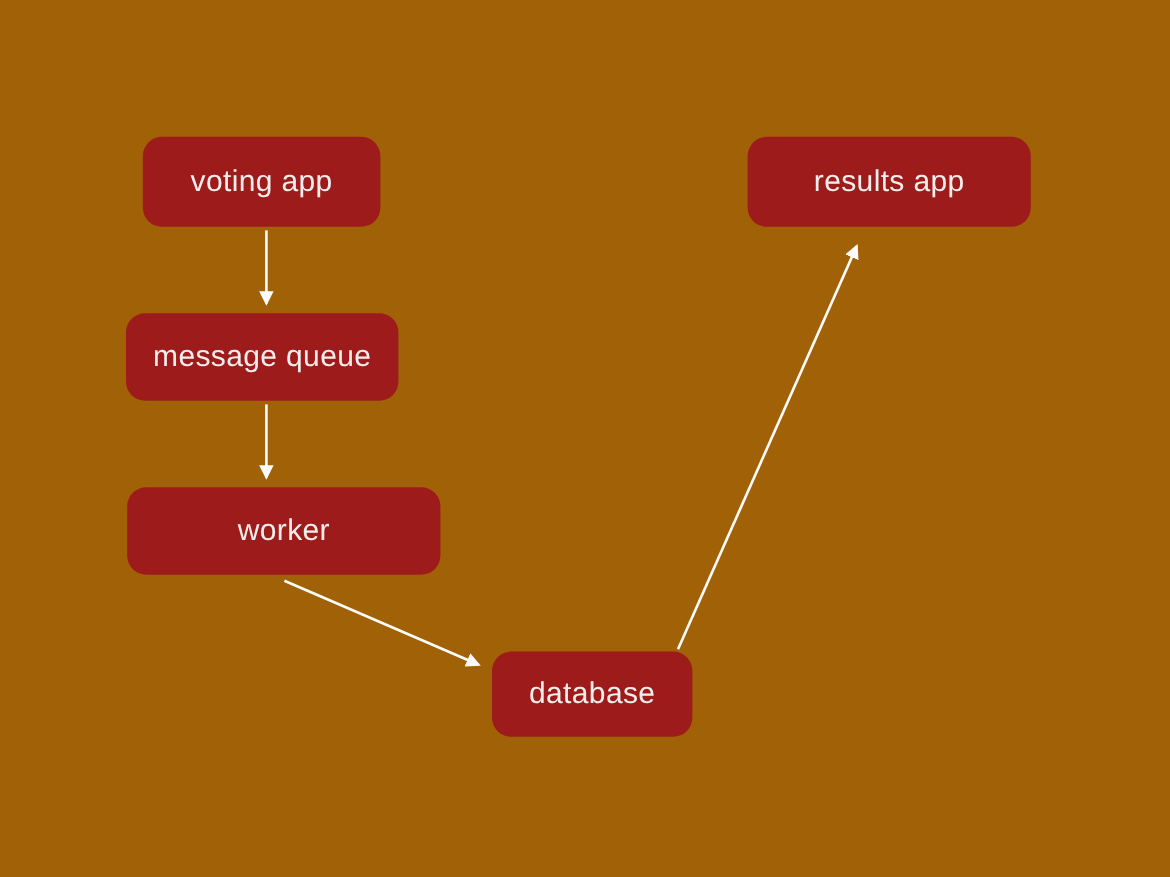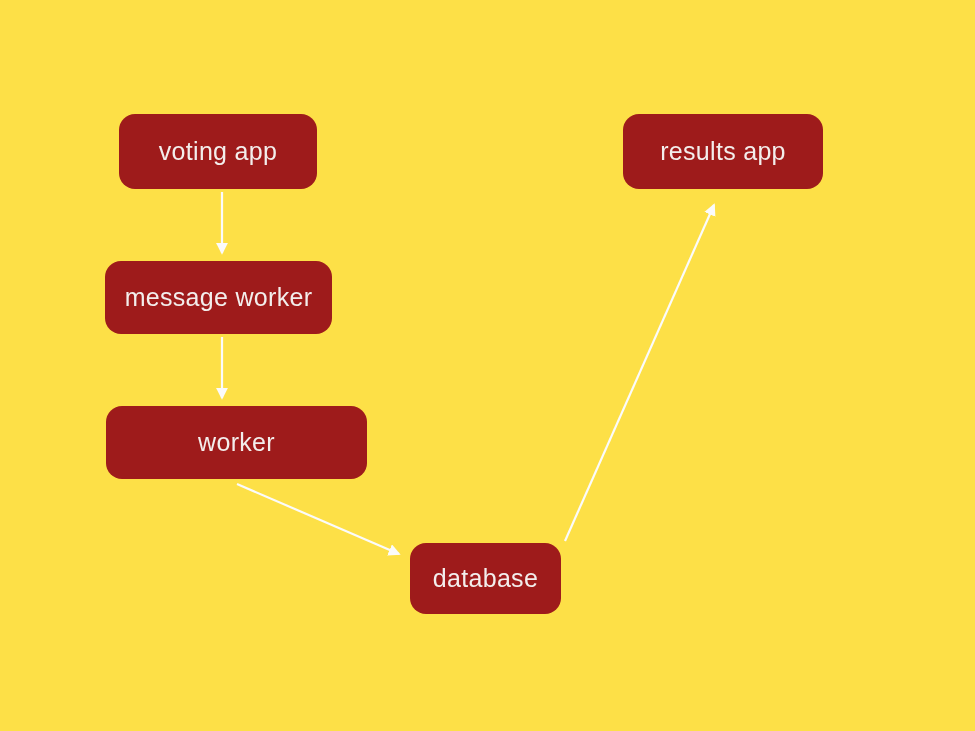--- a/index.html
+++ b/index.html
@@ -4,43 +4,43 @@
 <style>
   html, body {
     margin: 0;
     padding: 0;
     background: #000000;
   }
   .stage {
     position: relative;
     width: 975px;
     height: 731px;
-    background: #fde047;
+    background: #a16207;
     overflow: hidden;
     font-family: "Liberation Sans", "DejaVu Sans", sans-serif;
   }
   .node {
     position: absolute;
     display: flex;
     align-items: center;
     justify-content: center;
     background: #9e1b1b;
     border-radius: 16px;
     color: #f3eeec;
     font-size: 25px;
     font-weight: 400;
     letter-spacing: 0.3px;
     text-align: center;
     white-space: nowrap;
   }
   .node-voting-app    { left: 119px; top: 114px; width: 198px; height: 75px; }
   .node-message-queue { left: 105px; top: 261px; width: 227px; height: 73px; }
   .node-worker        { left: 106px; top: 406px; width: 261px; height: 73px; }
-  .node-database      { left: 410px; top: 543px; width: 151px; height: 71px; }
-  .node-results-app   { left: 623px; top: 114px; width: 200px; height: 75px; }
+  .node-database      { left: 410px; top: 543px; width: 167px; height: 71px; }
+  .node-results-app   { left: 623px; top: 114px; width: 236px; height: 75px; }
   .arrow-layer {
     position: absolute;
     left: 0;
     top: 0;
     width: 975px;
     height: 731px;
     pointer-events: none;
   }
 </style>
 </head>
@@ -58,21 +58,21 @@
     <line x1="222" y1="337" x2="222" y2="398" stroke="#fbfbfb" stroke-width="2.2" marker-end="url(#arrowhead)"></line>
     <line x1="237" y1="484" x2="399" y2="554" stroke="#fbfbfb" stroke-width="2.2" marker-end="url(#arrowhead)"></line>
     <line x1="565" y1="541" x2="714" y2="205" stroke="#fbfbfb" stroke-width="2.2" marker-end="url(#arrowhead)"></line>
   </svg>
 
   <div class="node node-voting-app">
     <span>voting app</span>
   </div>
 
   <div class="node node-message-queue">
-    <span>message worker</span>
+    <span>message queue</span>
   </div>
 
   <div class="node node-worker">
     <span>worker</span>
   </div>
 
   <div class="node node-database">
     <span>database</span>
   </div>
 

